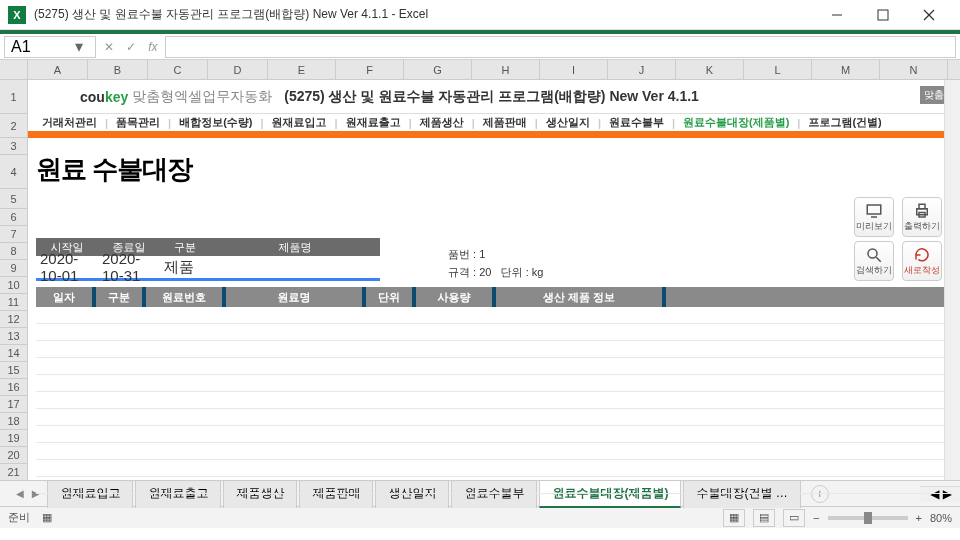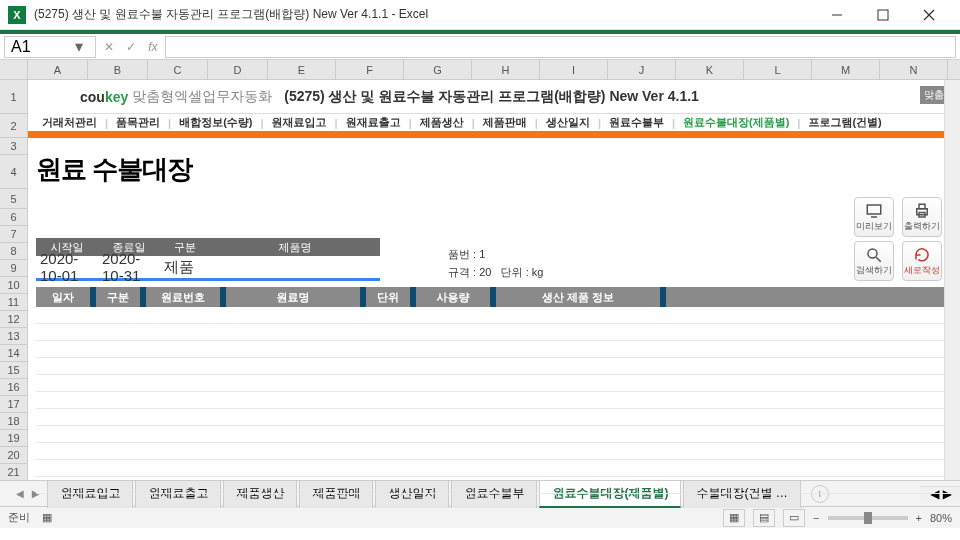--- a/index.html
+++ b/index.html
@@ -42,21 +42,21 @@
 .filter-data { height: 25px; display: flex; font-size: 15px; color: #333; border-bottom: 3px solid #3b82f6; }
 .fd-cell { display: flex; align-items: center; padding: 0 4px; }
 .meta-box { margin-left: 20px; font-size: 11px; color: #333; }
 .meta-line { height: 18px; display: flex; align-items: center; }
 .action-buttons { margin-left: auto; display: flex; flex-direction: column; gap: 4px; padding-right: 10px; }
 .btn-row { display: flex; gap: 8px; }
 .icon-btn { width: 40px; height: 40px; border: 1px solid #ccc; border-radius: 4px; background: linear-gradient(#fff,#f0f0f0); display: flex; flex-direction: column; align-items: center; justify-content: center; cursor: pointer; font-size: 9px; color: #555; }
 .icon-btn.red { color: #c0392b; }
 .icon-btn svg { width: 18px; height: 18px; }
 .data-header { height: 20px; background: #8a8a8a; color: #fff; display: flex; font-size: 11px; font-weight: bold; margin: 6px 8px 0; }
-.dh-cell { display: flex; align-items: center; justify-content: center; border-right: 6px solid #0c4a6e; }
+.dh-cell { display: flex; align-items: center; justify-content: center; border-right: 4px solid #0c4a6e; }
 .data-rows { margin: 0 8px; }
 .data-row { height: 17px; border-bottom: 1px solid #e8e8e8; }
 .sheet-tabs { height: 26px; display: flex; align-items: center; background: #f3f3f3; border-top: 1px solid #ccc; padding-left: 8px; }
 .tab-nav { display: flex; gap: 8px; padding: 0 8px; color: #888; }
 .tab-nav span { cursor: pointer; font-size: 10px; }
 .sheet-tab { padding: 4px 12px; border: 1px solid #ccc; border-bottom: none; background: #e8e8e8; font-size: 12px; cursor: pointer; margin-right: 2px; }
 .sheet-tab.active { background: #fff; border-bottom: 2px solid #217346; color: #217346; font-weight: bold; }
 .tab-add { width: 18px; height: 18px; border: 1px solid #ccc; border-radius: 50%; display: flex; align-items: center; justify-content: center; margin-left: 8px; cursor: pointer; color: #888; }
 .status-bar { height: 22px; background: #f3f3f3; border-top: 1px solid #ccc; display: flex; align-items: center; padding: 0 8px; font-size: 11px; color: #555; }
 .status-left { flex: 1; display: flex; gap: 12px; align-items: center; }

